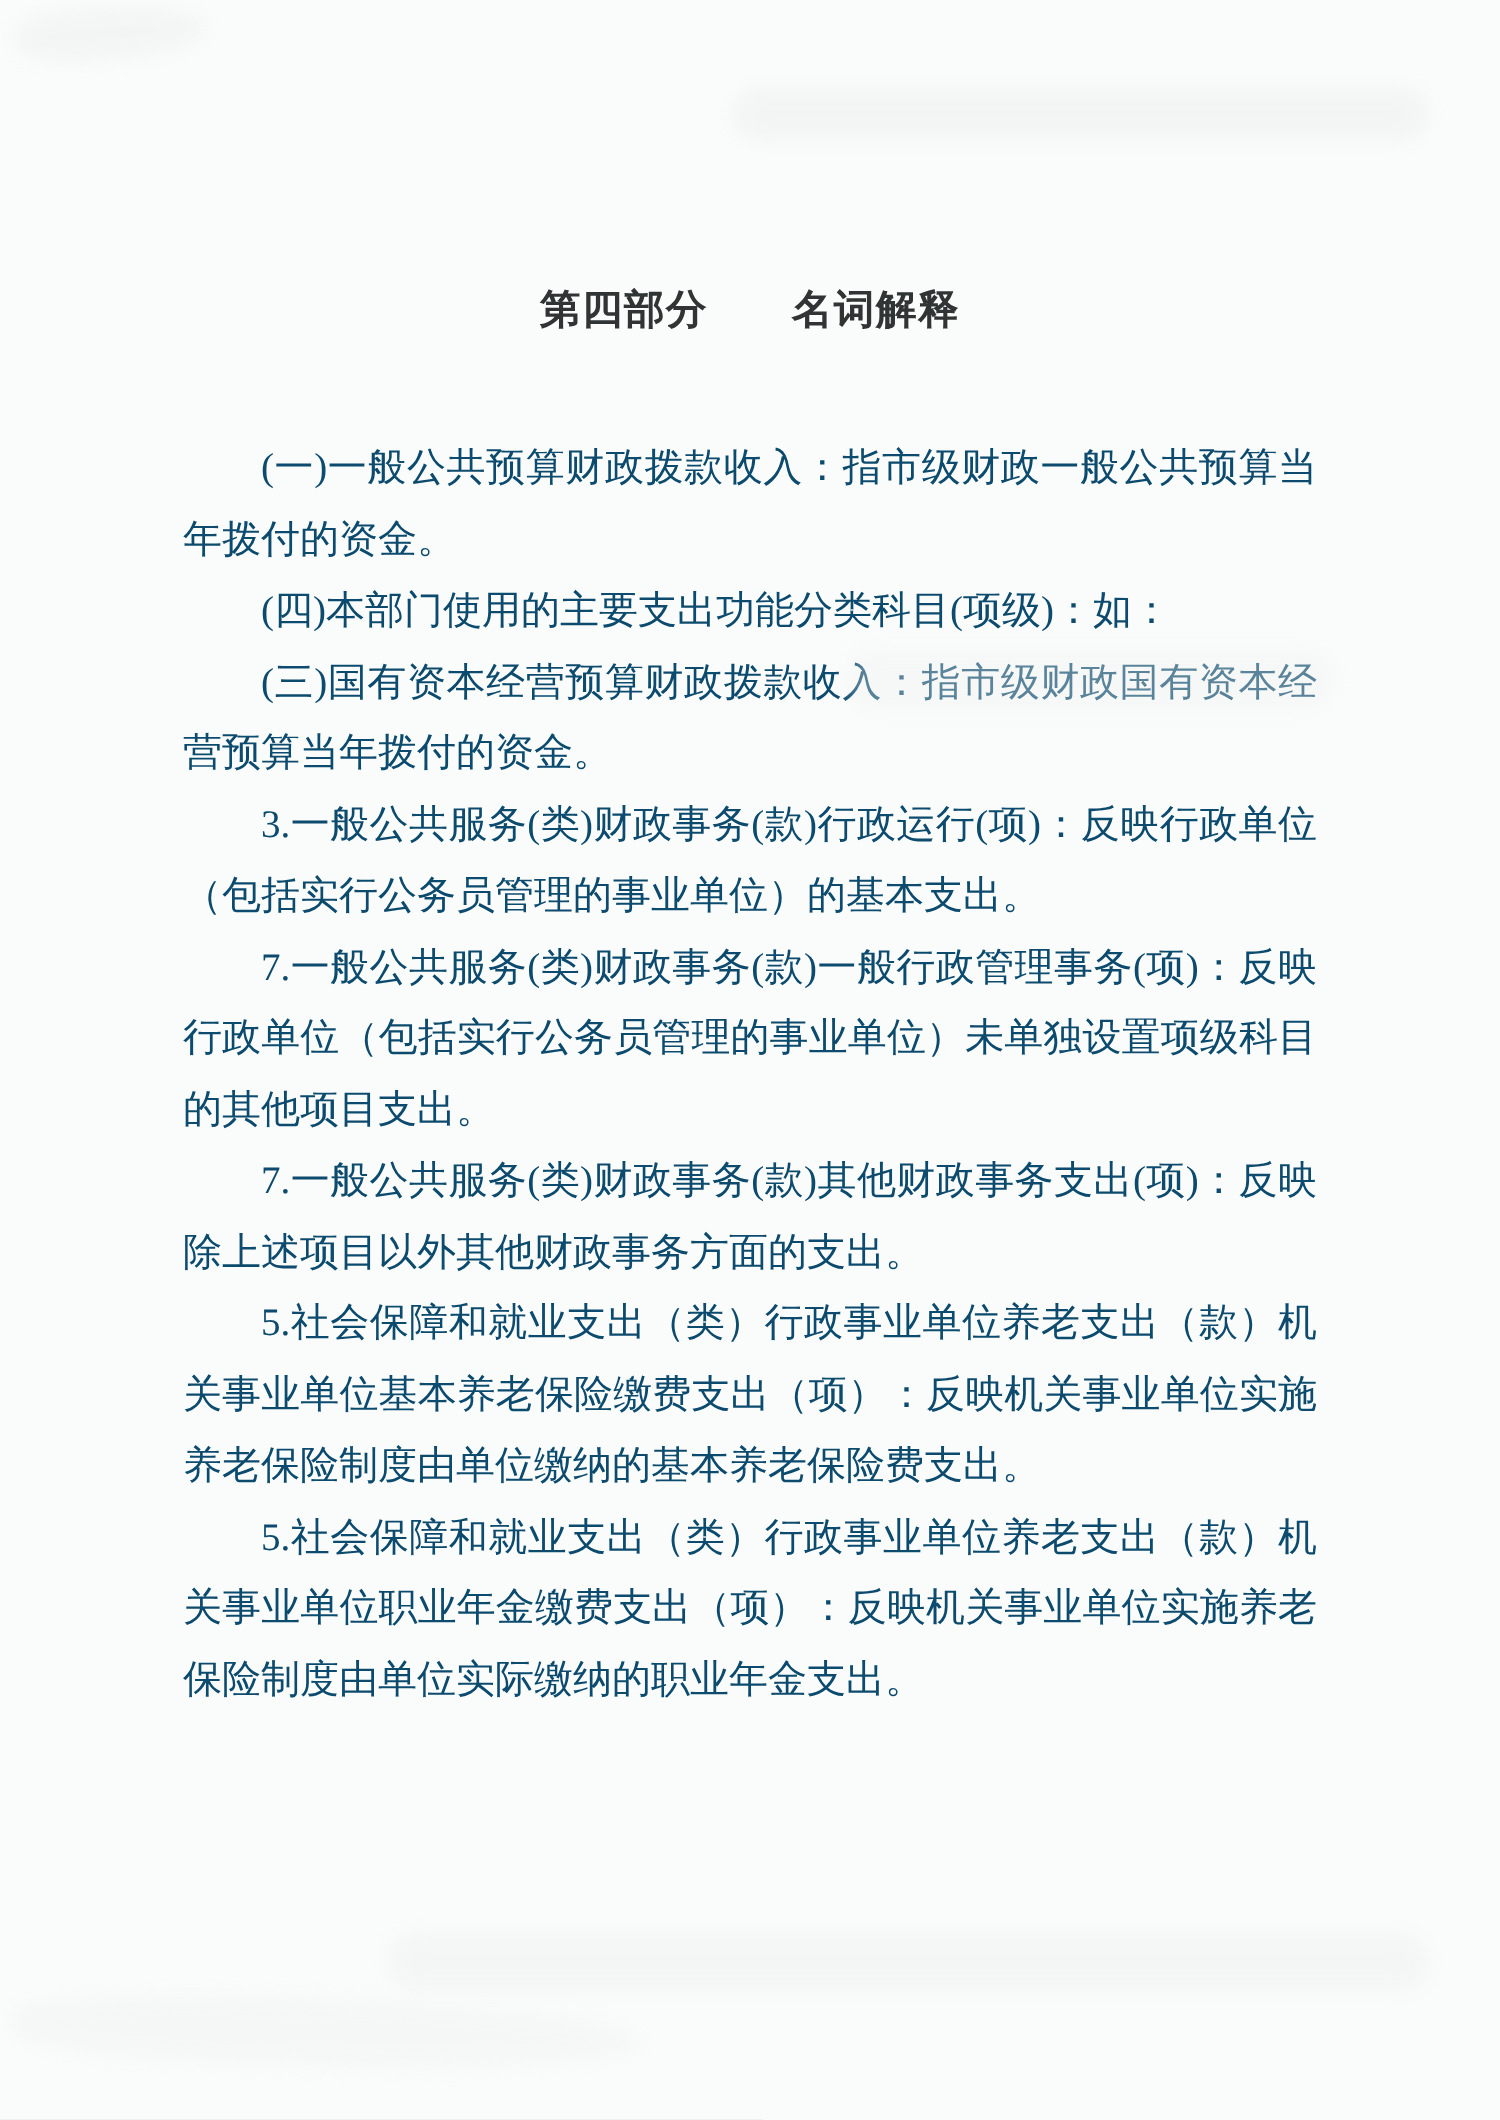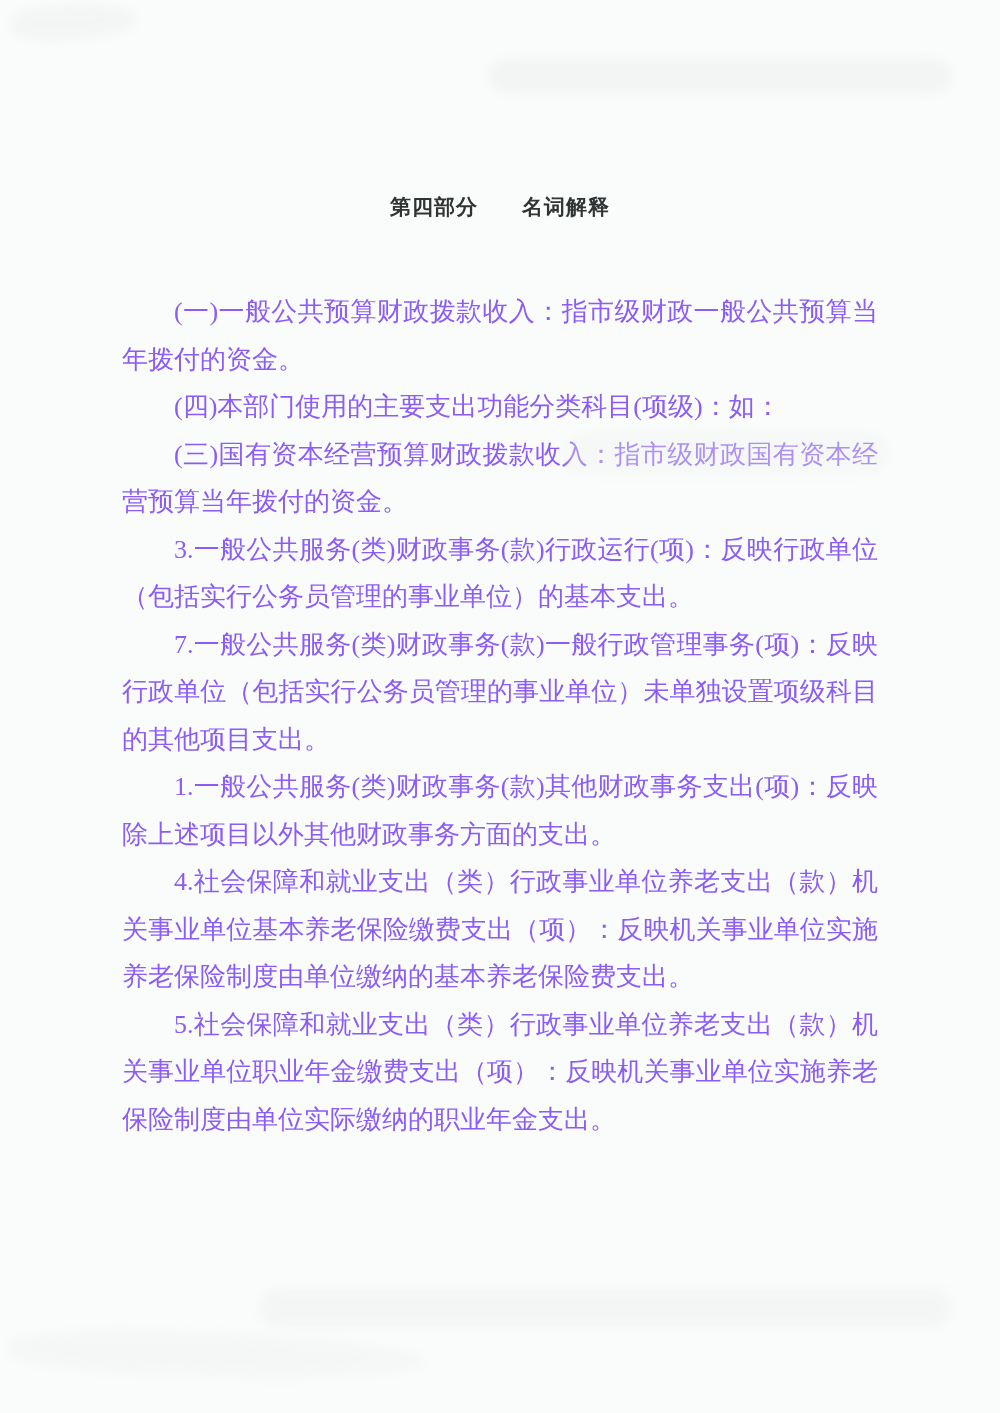--- a/index.html
+++ b/index.html
@@ -14,33 +14,33 @@
       margin: 0 auto;
       background: #fafcfb;
       overflow: hidden;
       font-family: "Liberation Serif", "DejaVu Serif", serif;
     }
     .page-title {
       margin: 0;
       padding-top: 190px;
       text-align: center;
       font-family: "DejaVu Sans", "Liberation Sans", sans-serif;
-      font-size: 21px;
+      font-size: 27px;
       line-height: 34px;
       font-weight: 700;
       letter-spacing: 1px;
       color: #303434;
       white-space: pre;
     }
     .doc-body {
       width: 756px;
       margin: 64px 16px 0 122px;
       font-size: 26px;
       line-height: 47.5px;
-      color: #8b5cf6;
+      color: #0c4a6e;
       text-align: justify;
       text-justify: inter-ideograph;
     }
     .para {
       margin: 0;
       text-indent: 2em;
     }
     
     .artifact {
       position: absolute;
@@ -88,18 +88,18 @@
   <div class="artifact a-bottom-left"></div>
 
   <h1 class="page-title">第四部分　　名词解释</h1>
 
   <div class="doc-body">
     <p class="para">(一)一般公共预算财政拨款收入：指市级财政一般公共预算当年拨付的资金。</p>
     <p class="para">(四)本部门使用的主要支出功能分类科目(项级)：如：</p>
     <p class="para">(三)国有资本经营预算财政拨款收入：指市级财政国有资本经营预算当年拨付的资金。</p>
     <p class="para">3.一般公共服务(类)财政事务(款)行政运行(项)：反映行政单位（包括实行公务员管理的事业单位）的基本支出。</p>
     <p class="para">7.一般公共服务(类)财政事务(款)一般行政管理事务(项)：反映行政单位（包括实行公务员管理的事业单位）未单独设置项级科目的其他项目支出。</p>
-    <p class="para">1.一般公共服务(类)财政事务(款)其他财政事务支出(项)：反映除上述项目以外其他财政事务方面的支出。</p>
-    <p class="para">4.社会保障和就业支出（类）行政事业单位养老支出（款）机关事业单位基本养老保险缴费支出（项）：反映机关事业单位实施养老保险制度由单位缴纳的基本养老保险费支出。</p>
+    <p class="para">7.一般公共服务(类)财政事务(款)其他财政事务支出(项)：反映除上述项目以外其他财政事务方面的支出。</p>
+    <p class="para">5.社会保障和就业支出（类）行政事业单位养老支出（款）机关事业单位基本养老保险缴费支出（项）：反映机关事业单位实施养老保险制度由单位缴纳的基本养老保险费支出。</p>
     <p class="para">5.社会保障和就业支出（类）行政事业单位养老支出（款）机关事业单位职业年金缴费支出（项）：反映机关事业单位实施养老保险制度由单位实际缴纳的职业年金支出。</p>
   </div>
 
 </div>
 
 </body></html>

